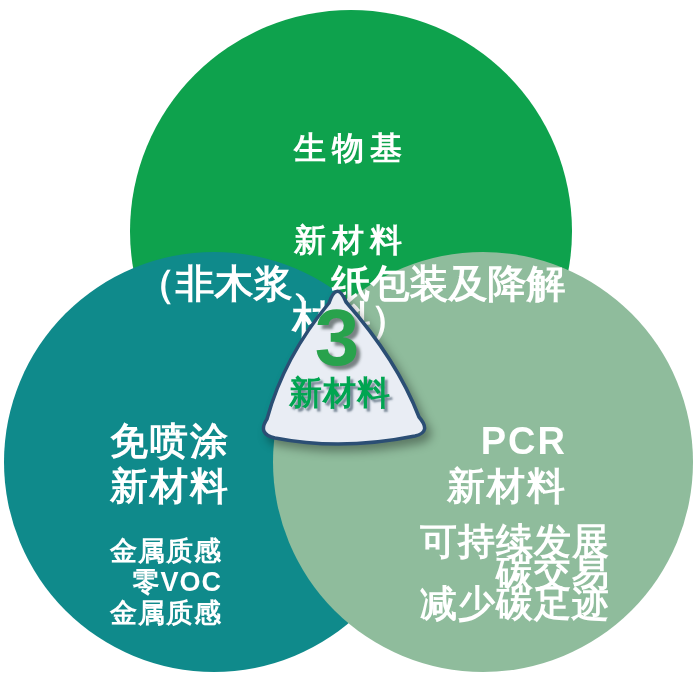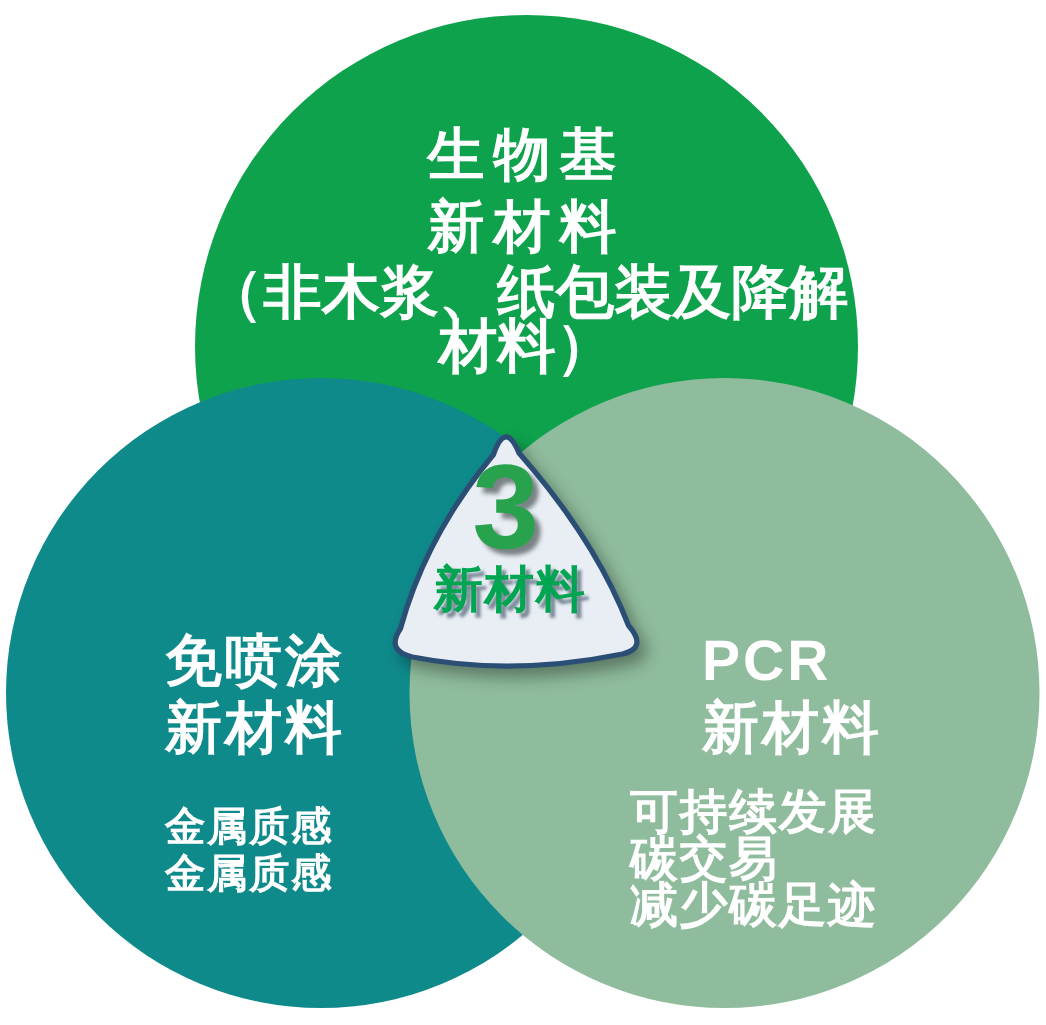--- a/index.html
+++ b/index.html
@@ -8,31 +8,31 @@
     width:697px;height:683px;
     background:#ffffff;
     overflow:hidden;
     font-family:"Liberation Sans","DejaVu Sans",sans-serif;
   }
   .circle{position:absolute;border-radius:50%;}
   .circle-top   {left:130px;top:10px; width:442px;height:442px;z-index:1;}
   .circle-left  {left:4px;  top:252px;width:420px;height:420px;z-index:2;}
   .circle-right {left:273px;top:252px;width:420px;height:420px;z-index:3;}
 
-  .txt{position:absolute;color:#ffffff;font-weight:bold;z-index:10;}
+  .txt{position:absolute;color:#ffffff;font-weight:bold;z-index:10;text-align:right;}
 
   .top-text{left:131px;top:80px;width:440px;text-align:center;}
-  .top-text .h1{font-size:38px;line-height:48px;letter-spacing:6px;}
+  .top-text .h1{font-size:32px;line-height:48px;letter-spacing:6px;margin-top:44px;}
   .top-text .sub{font-size:39px;line-height:36px;letter-spacing:0;margin-top:2px;}
 
   .left-head{left:110px;top:419px;font-size:38px;line-height:45px;letter-spacing:2px;}
   .left-items{left:110px;top:536px;font-size:27px;line-height:31px;letter-spacing:1px;}
 
-  .right-head{left:468px;top:419px;font-size:38px;line-height:45px;letter-spacing:2px;}
-  .right-items{left:420px;top:526px;font-size:32px;line-height:31px;letter-spacing:1px;}
+  .right-head{left:447px;top:419px;font-size:38px;line-height:45px;letter-spacing:2px;}
+  .right-items{left:420px;top:526px;font-size:37px;line-height:31px;letter-spacing:1px;}
 
   .badge-svg{position:absolute;left:0;top:0;z-index:20;pointer-events:none;}
   .badge-svg path{filter:drop-shadow(5px 6px 5px rgba(0,0,0,0.35));}
 
   .badge-number{
     position:absolute;left:297px;top:300px;width:80px;
     text-align:center;font-size:80px;line-height:76px;font-weight:bold;
     z-index:21;text-shadow:4px 4px 3px rgba(62,74,72,0.65);
   }
   .badge-label{
@@ -55,20 +55,21 @@
     <div class="h1">新材料</div>
     <div class="sub">（非木浆、纸包装及降解材料）</div>
   </div>
 
   <div class="txt left-head">
     <div>免喷涂</div>
     <div>新材料</div>
   </div>
   <div class="txt left-items">
     <div>金属质感</div>
+    <div>零VOC</div>
     <div>金属质感</div>
   </div>
 
   <div class="txt right-head">
     <div>PCR</div>
     <div>新材料</div>
   </div>
   <div class="txt right-items">
     <div>可持续发展</div>
     <div>碳交易</div>

